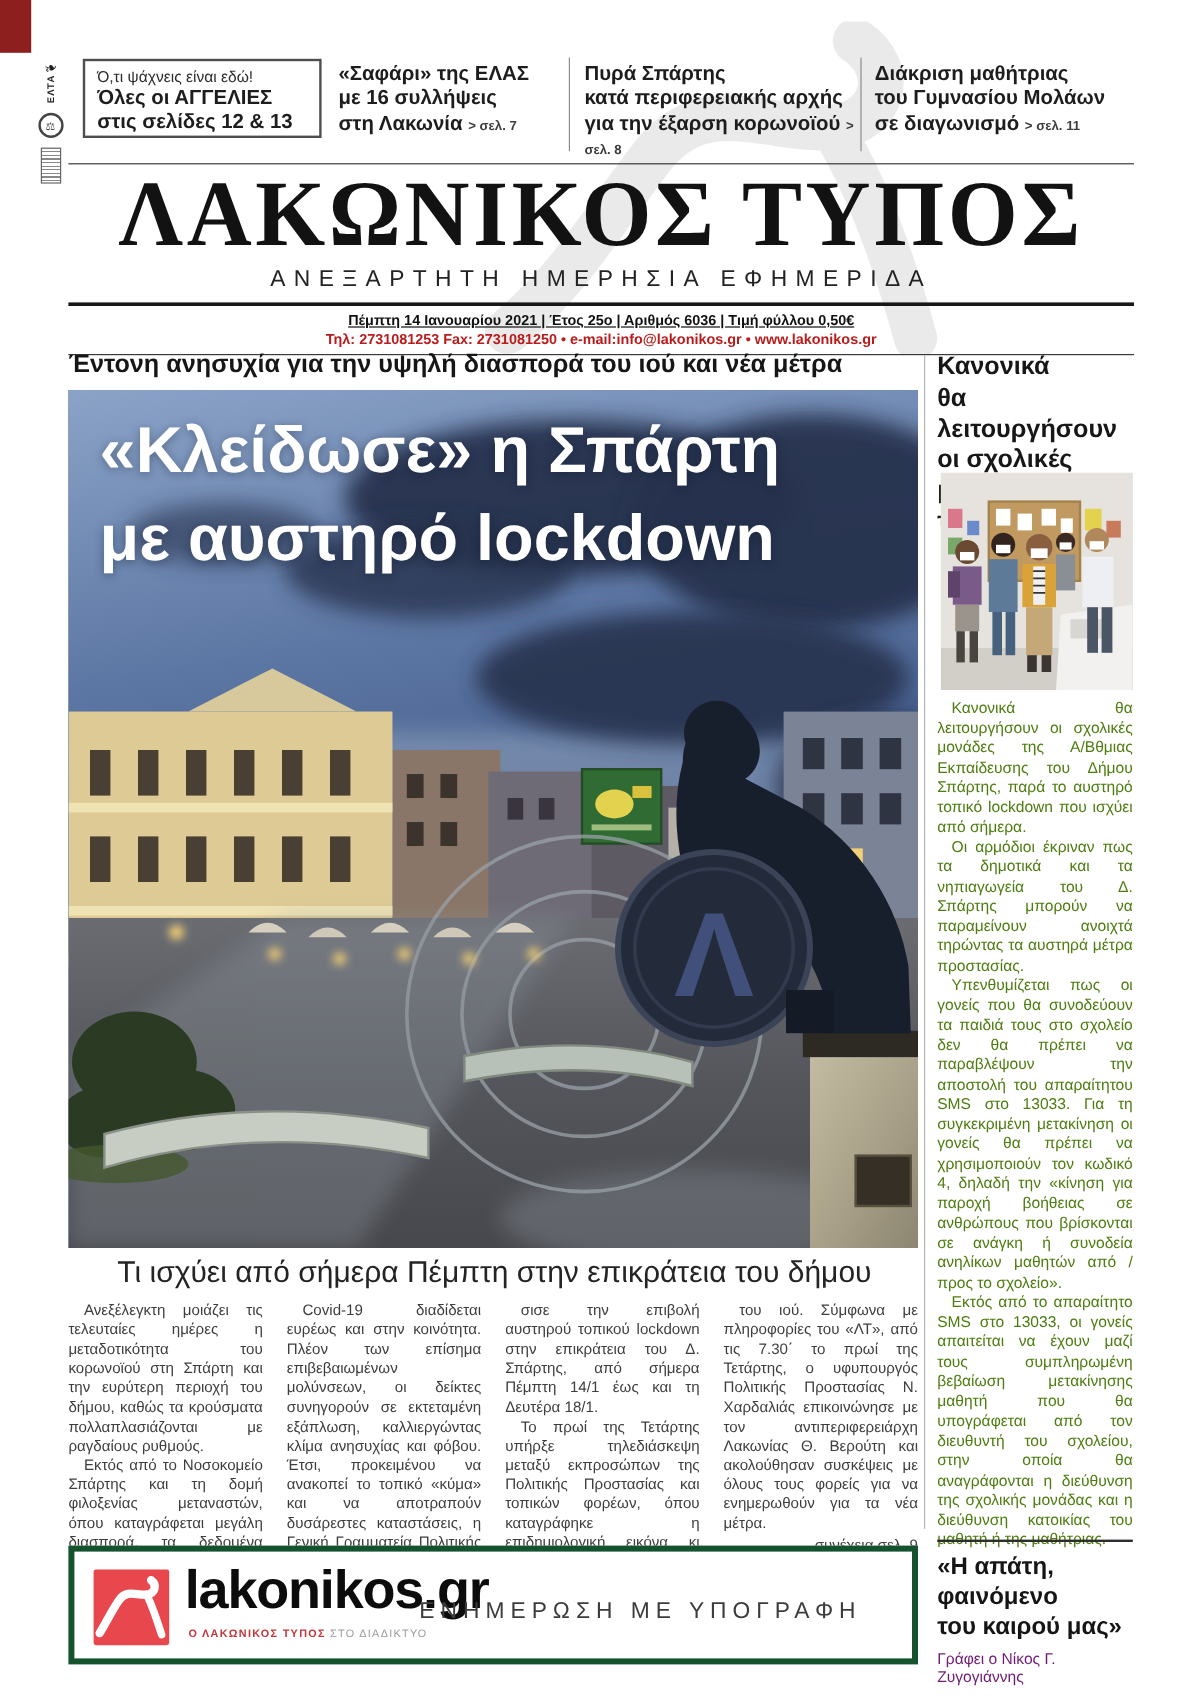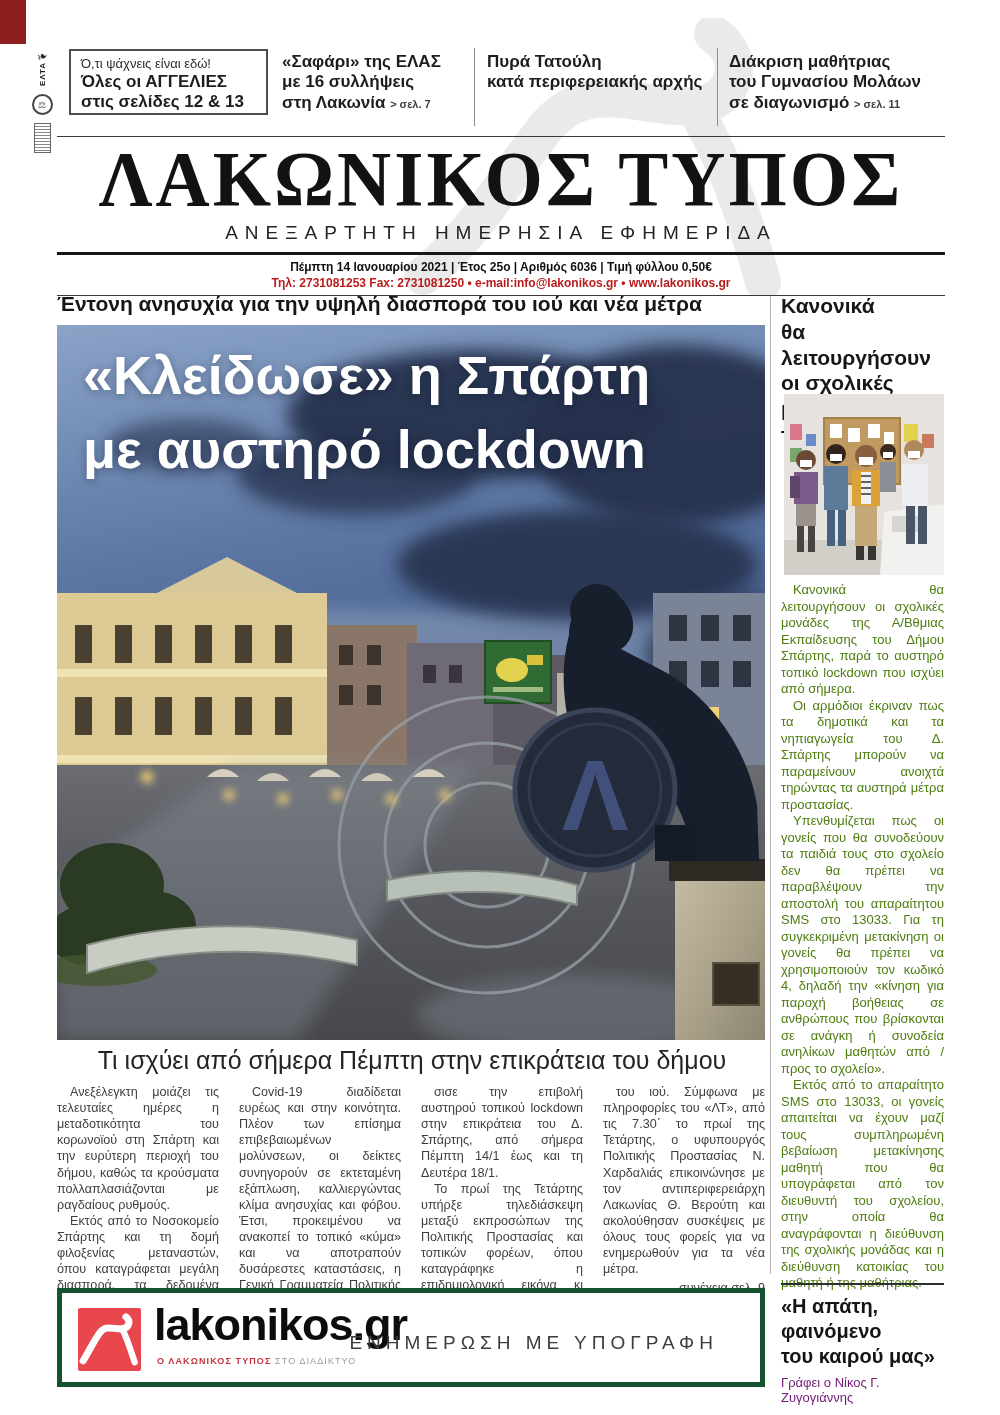--- a/index.html
+++ b/index.html
@@ -33,21 +33,21 @@
   .strip-div{position:absolute;top:48px;width:1px;height:78px;background:#8e8e8e;}
   .sd1{left:474px;} .sd2{left:717px;}
 
   
   .masthead{position:absolute;left:57px;top:136px;width:888px;text-align:center;z-index:2;}
   .rule-thin{height:1px;background:#3a3a3a;}
   .rule-thick{height:3px;background:#171717;}
   .mh-title{font-family:"Liberation Serif","DejaVu Serif",serif;font-weight:bold;font-size:75px;
             line-height:1.0;letter-spacing:3px;color:#121212;margin:4px 0 0 0;transform:scaleY(1.04);}
   .mh-sub{font-size:19px;letter-spacing:7px;color:#232323;margin:6px 0 8px 0;}
-  .mh-issue{font-size:12px;font-weight:bold;color:#111;margin-top:5px;}
+  .mh-issue{font-size:12px;font-weight:bold;color:#111;margin-top:5px;text-decoration:underline;}
   .mh-contact{font-size:12px;font-weight:bold;color:#b91c1c;margin:2px 0 5px 0;}
 
   
   .kicker{position:absolute;left:57px;top:292px;width:710px;font-size:21px;font-weight:bold;color:#161616;z-index:2;}
   .lead-photo{position:absolute;left:57px;top:325px;width:708px;height:715px;overflow:hidden;background:#49618c;z-index:1;}
   .lead-headline{position:absolute;left:26px;top:14px;z-index:3;color:#fff;font-weight:bold;font-size:54px;line-height:1.37;
                  text-shadow:0 2px 8px rgba(10,20,40,.35);}
 
   
   .subhead{position:absolute;left:57px;top:1046px;width:710px;font-size:25px;font-weight:normal;color:#242424;z-index:2;text-align:center;}
@@ -104,22 +104,23 @@
       <div class="l3" data-name="classifieds-pages">στις σελίδες 12 &amp; 13</div>
     </div>
 
     <div class="strip-head sh1" data-name="teaser-headline-safari">
       <div class="hl">«Σαφάρι» της ΕΛΑΣ</div>
       <div class="hl">με 16 συλλήψεις</div>
       <div class="hl"><span>στη Λακωνία</span> <span class="pg" data-name="page-ref">&gt; σελ. 7</span></div>
     </div>
     <div class="strip-div sd1" data-name="divider"></div>
     <div class="strip-head sh2" data-name="teaser-headline-tatoulis">
-      <div class="hl">Πυρά Τατούλη</div>
+      <div class="hl">Πυρά Σπάρτης</div>
       <div class="hl">κατά περιφερειακής αρχής</div>
+      <div class="hl"><span>για την έξαρση κορωνοϊού</span> <span class="pg" data-name="page-ref">&gt; σελ. 8</span></div>
     </div>
     <div class="strip-div sd2" data-name="divider"></div>
     <div class="strip-head sh3" data-name="teaser-headline-student">
       <div class="hl">Διάκριση μαθήτριας</div>
       <div class="hl">του Γυμνασίου Μολάων</div>
       <div class="hl"><span>σε διαγωνισμό</span> <span class="pg" data-name="page-ref">&gt; σελ. 11</span></div>
     </div>
   </div>
 
   <div class="masthead" data-name="masthead">

